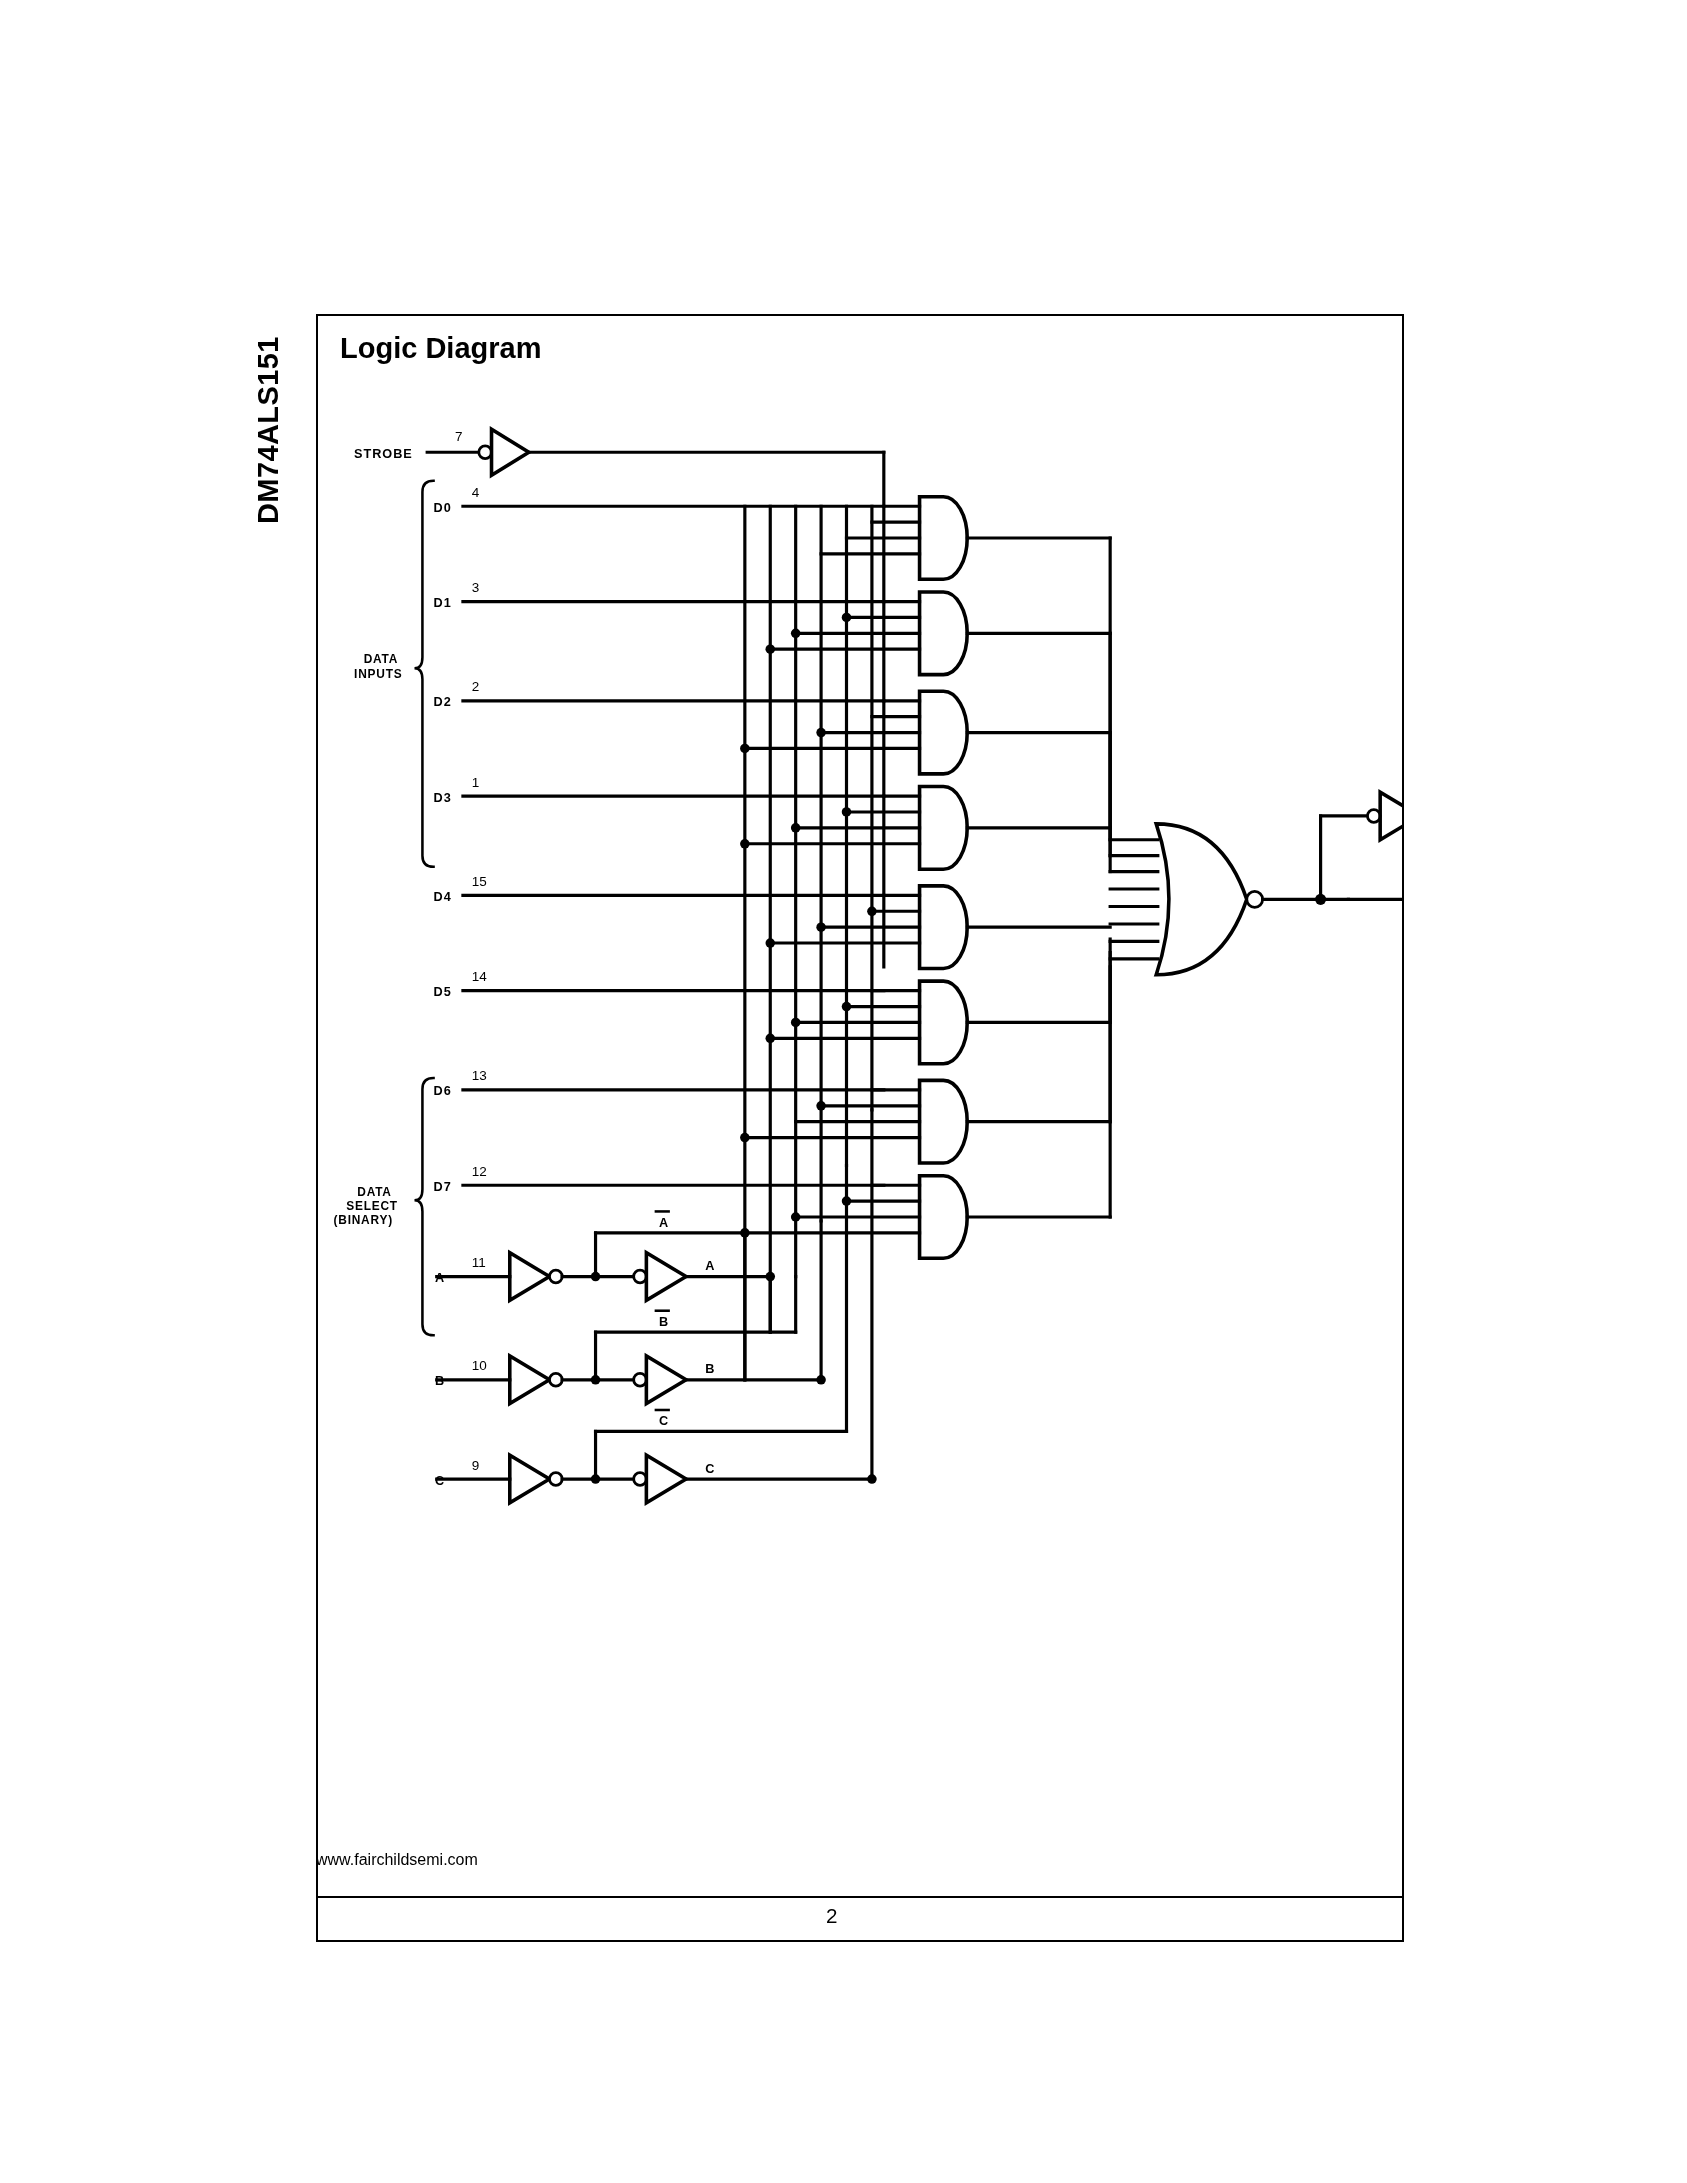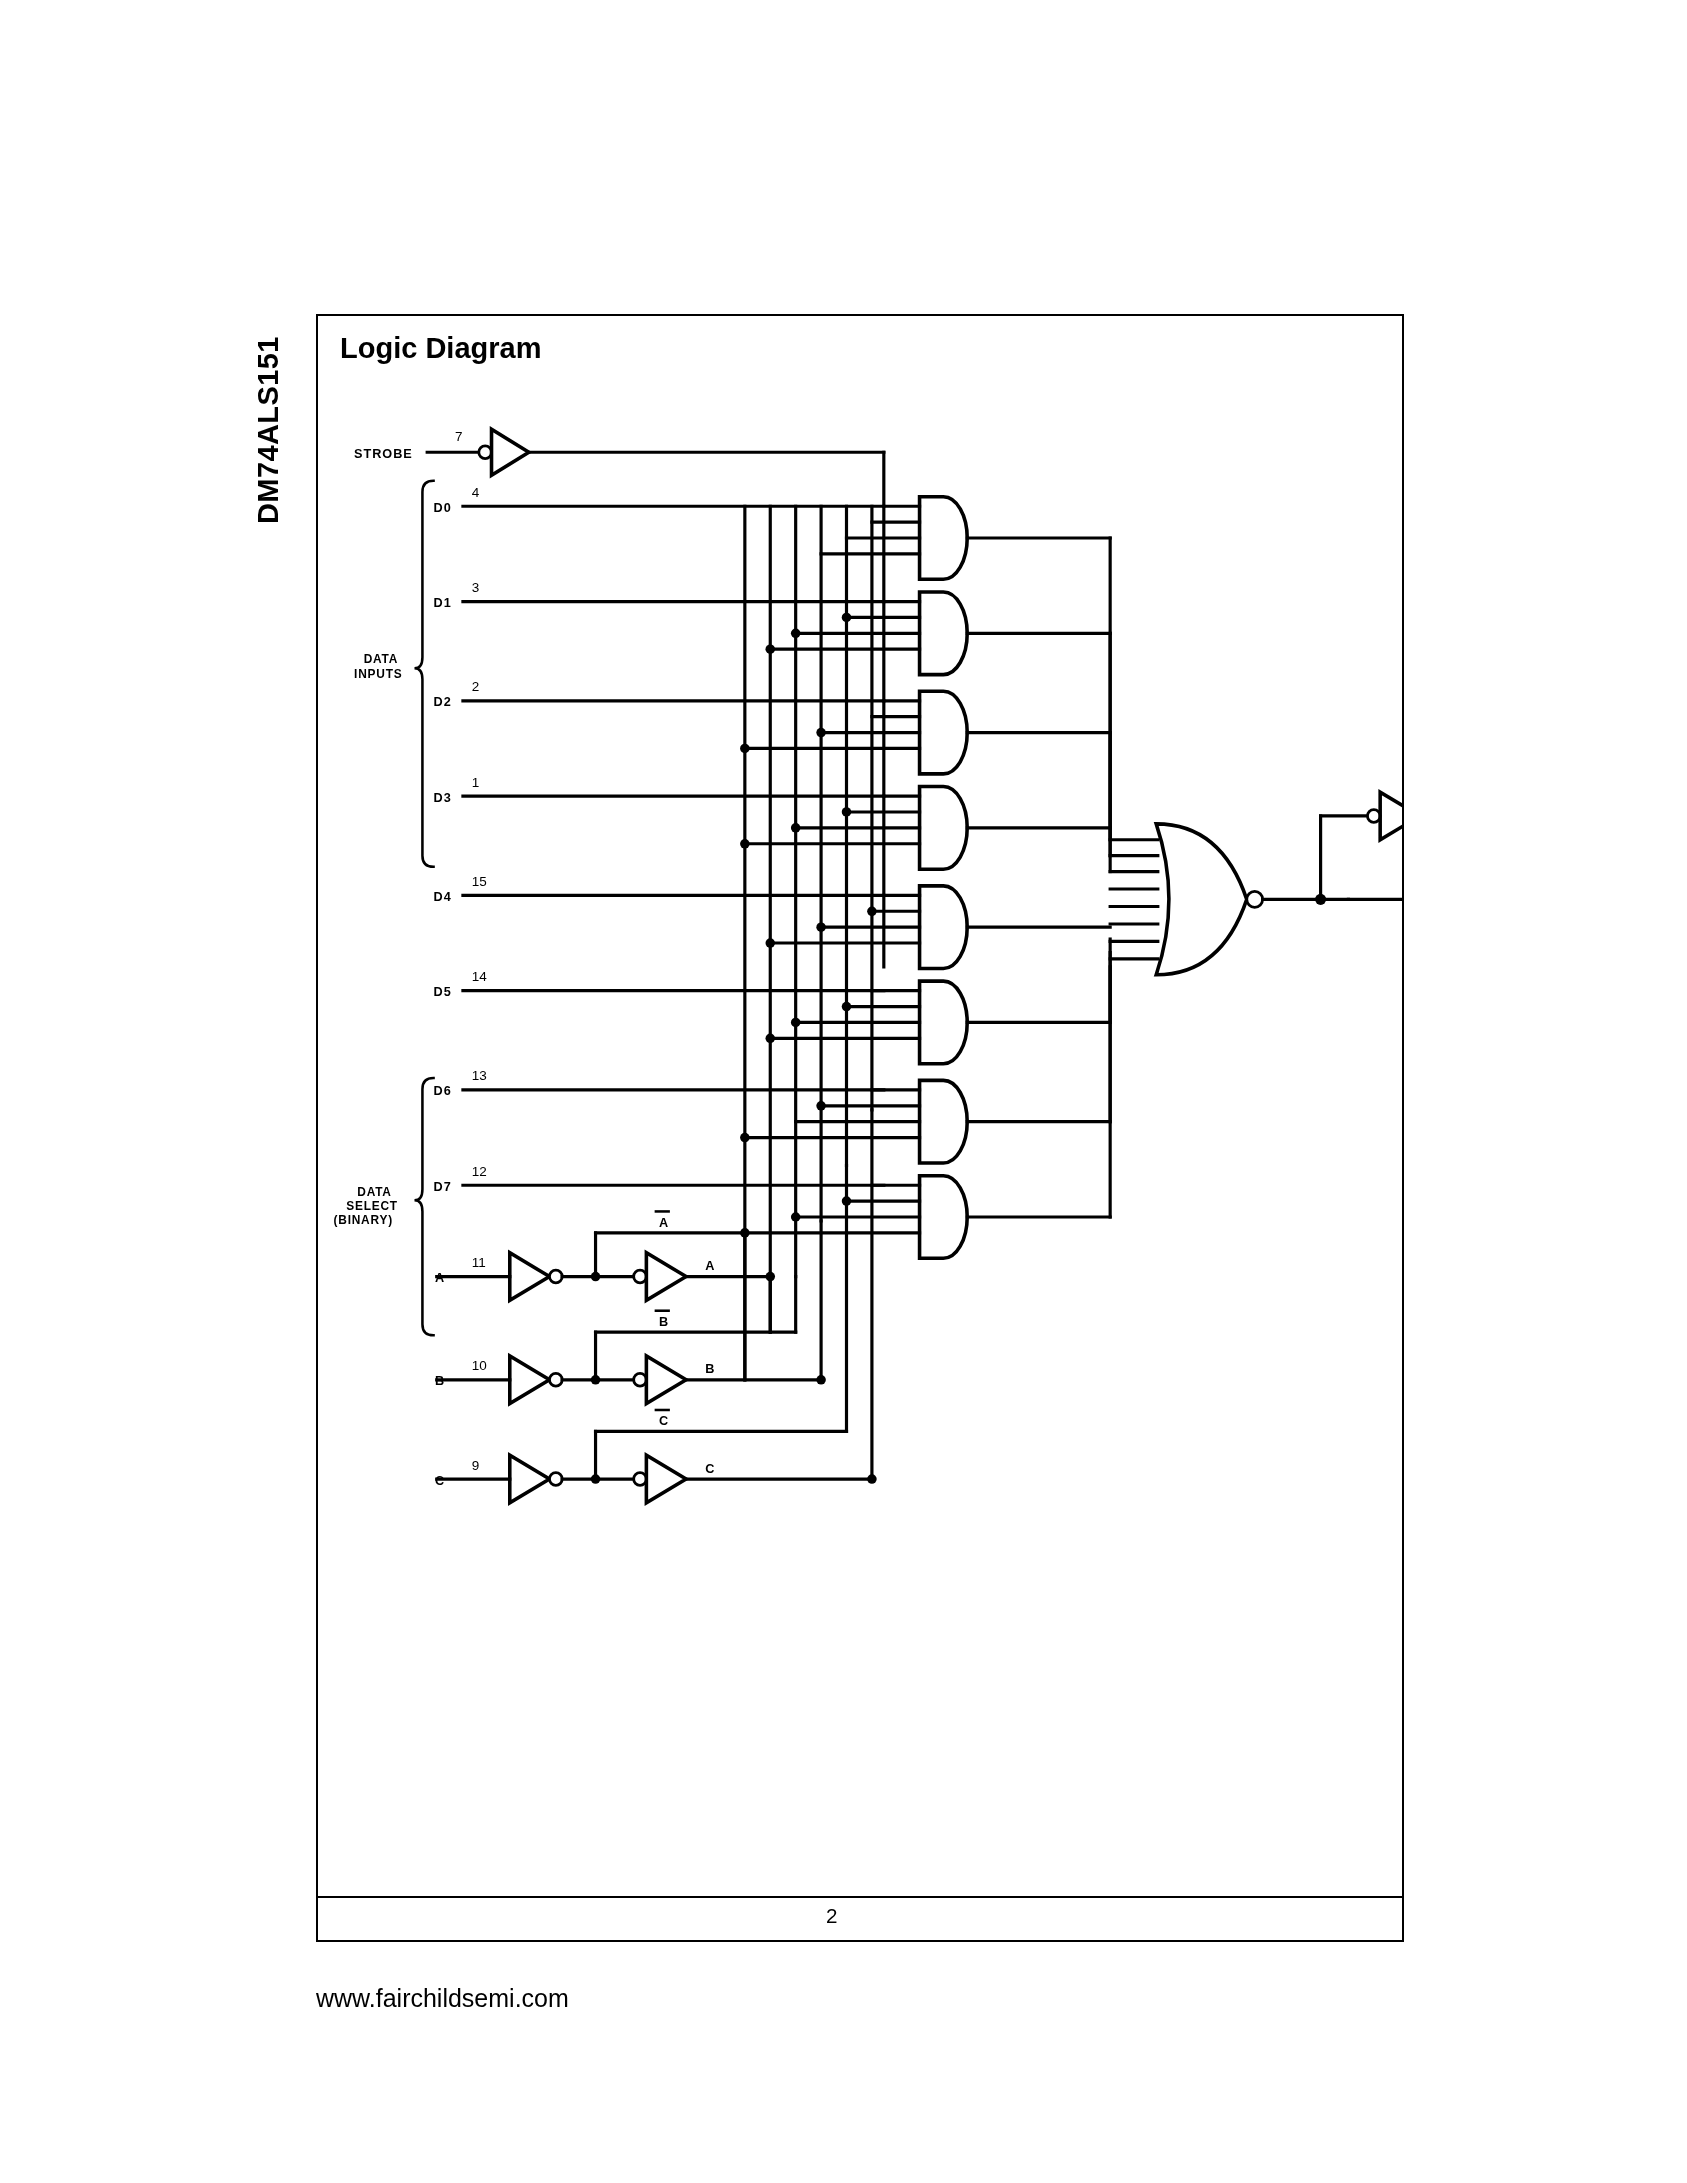--- a/index.html
+++ b/index.html
@@ -21,21 +21,21 @@
     position:absolute;left:316px;top:268px;width:1088px;height:1628px;
     border:2.4px solid #000;background:#fff;box-sizing:border-box;margin-top:46px;
   }
   #frame-title{
     position:absolute;left:22px;top:16px;font-size:29px;font-weight:bold;
     font-family:"Liberation Sans",sans-serif;
   }
 
   
   #footline{position:absolute;left:316px;top:1896px;width:1088px;height:2.4px;background:#000;}
-  #footer-url{position:absolute;left:316px;top:1984px;font-size:25px;font-family:"Liberation Sans",sans-serif;}
+  #footer-url{position:absolute;left:316px;top:1851px;font-size:16px;font-family:"Liberation Sans",sans-serif;}
   #footer-page{position:absolute;left:826px;top:1904px;font-size:20.6px;font-family:"Liberation Sans",sans-serif;}
 
   
   #sch{position:absolute;left:316px;top:268px;width:1088px;height:1628px;}
 
   .lbl{font-family:"Liberation Sans",sans-serif;font-weight:bold;}
 </style>
 </head>
 <body>
 

